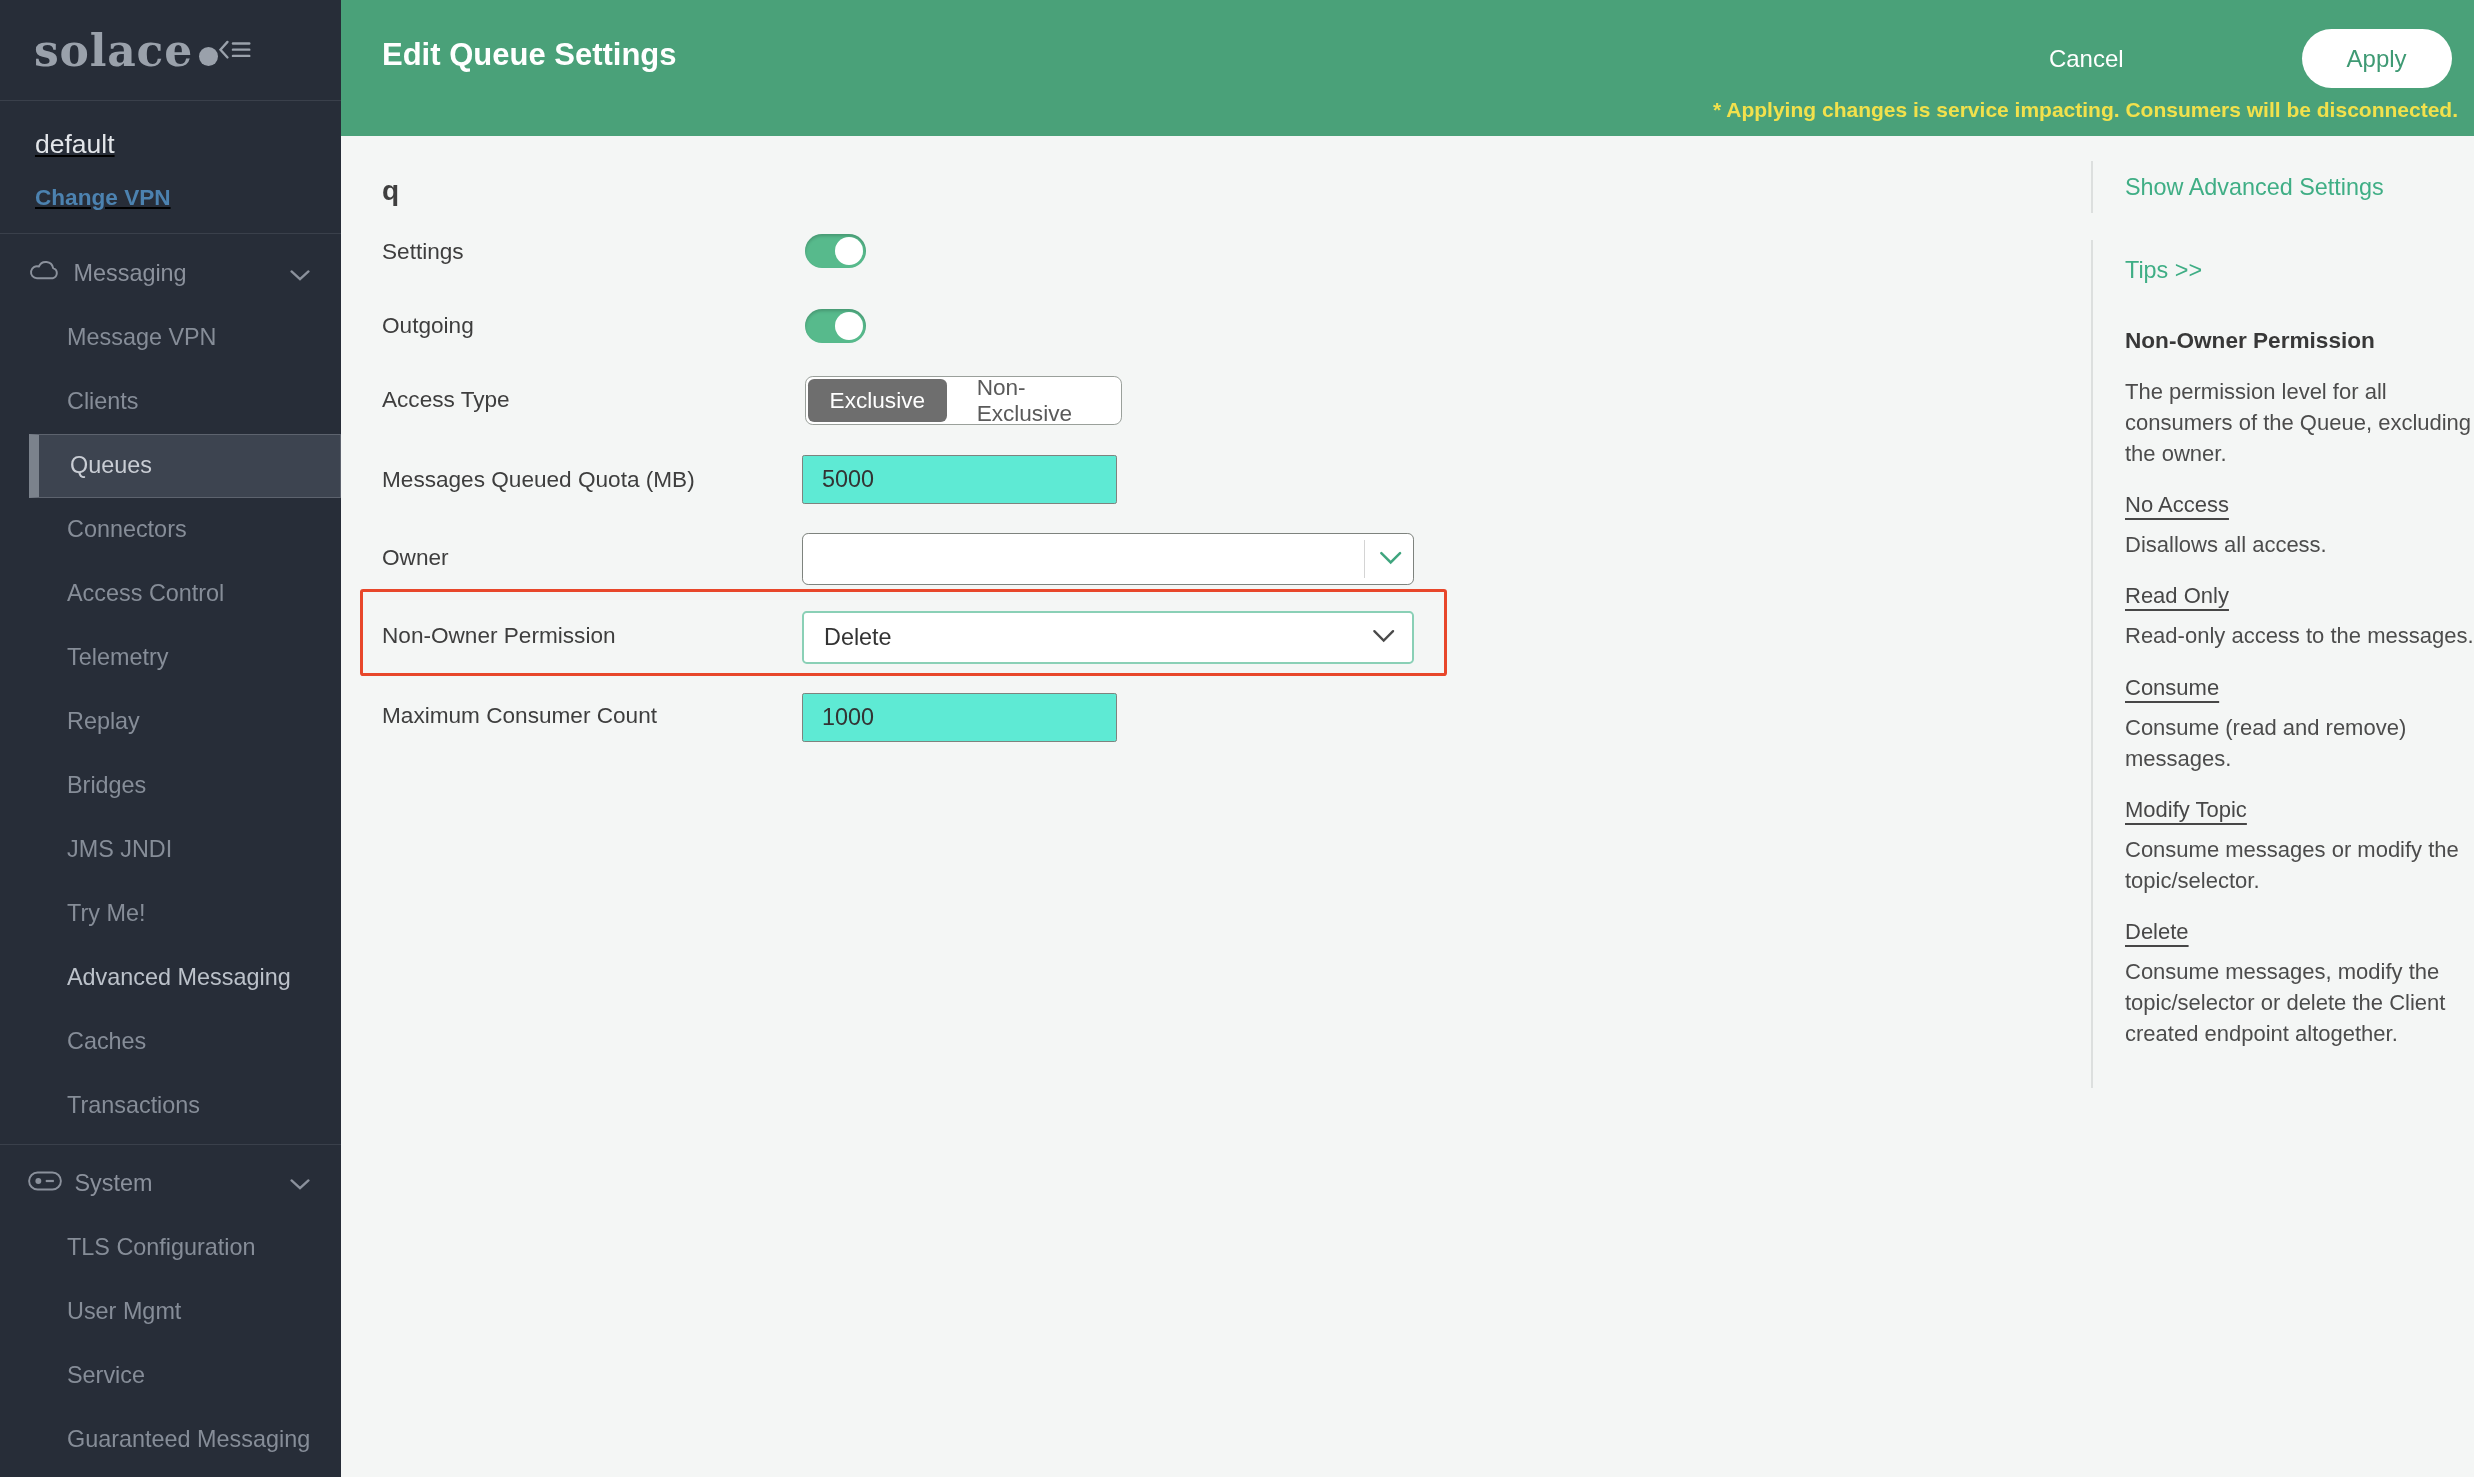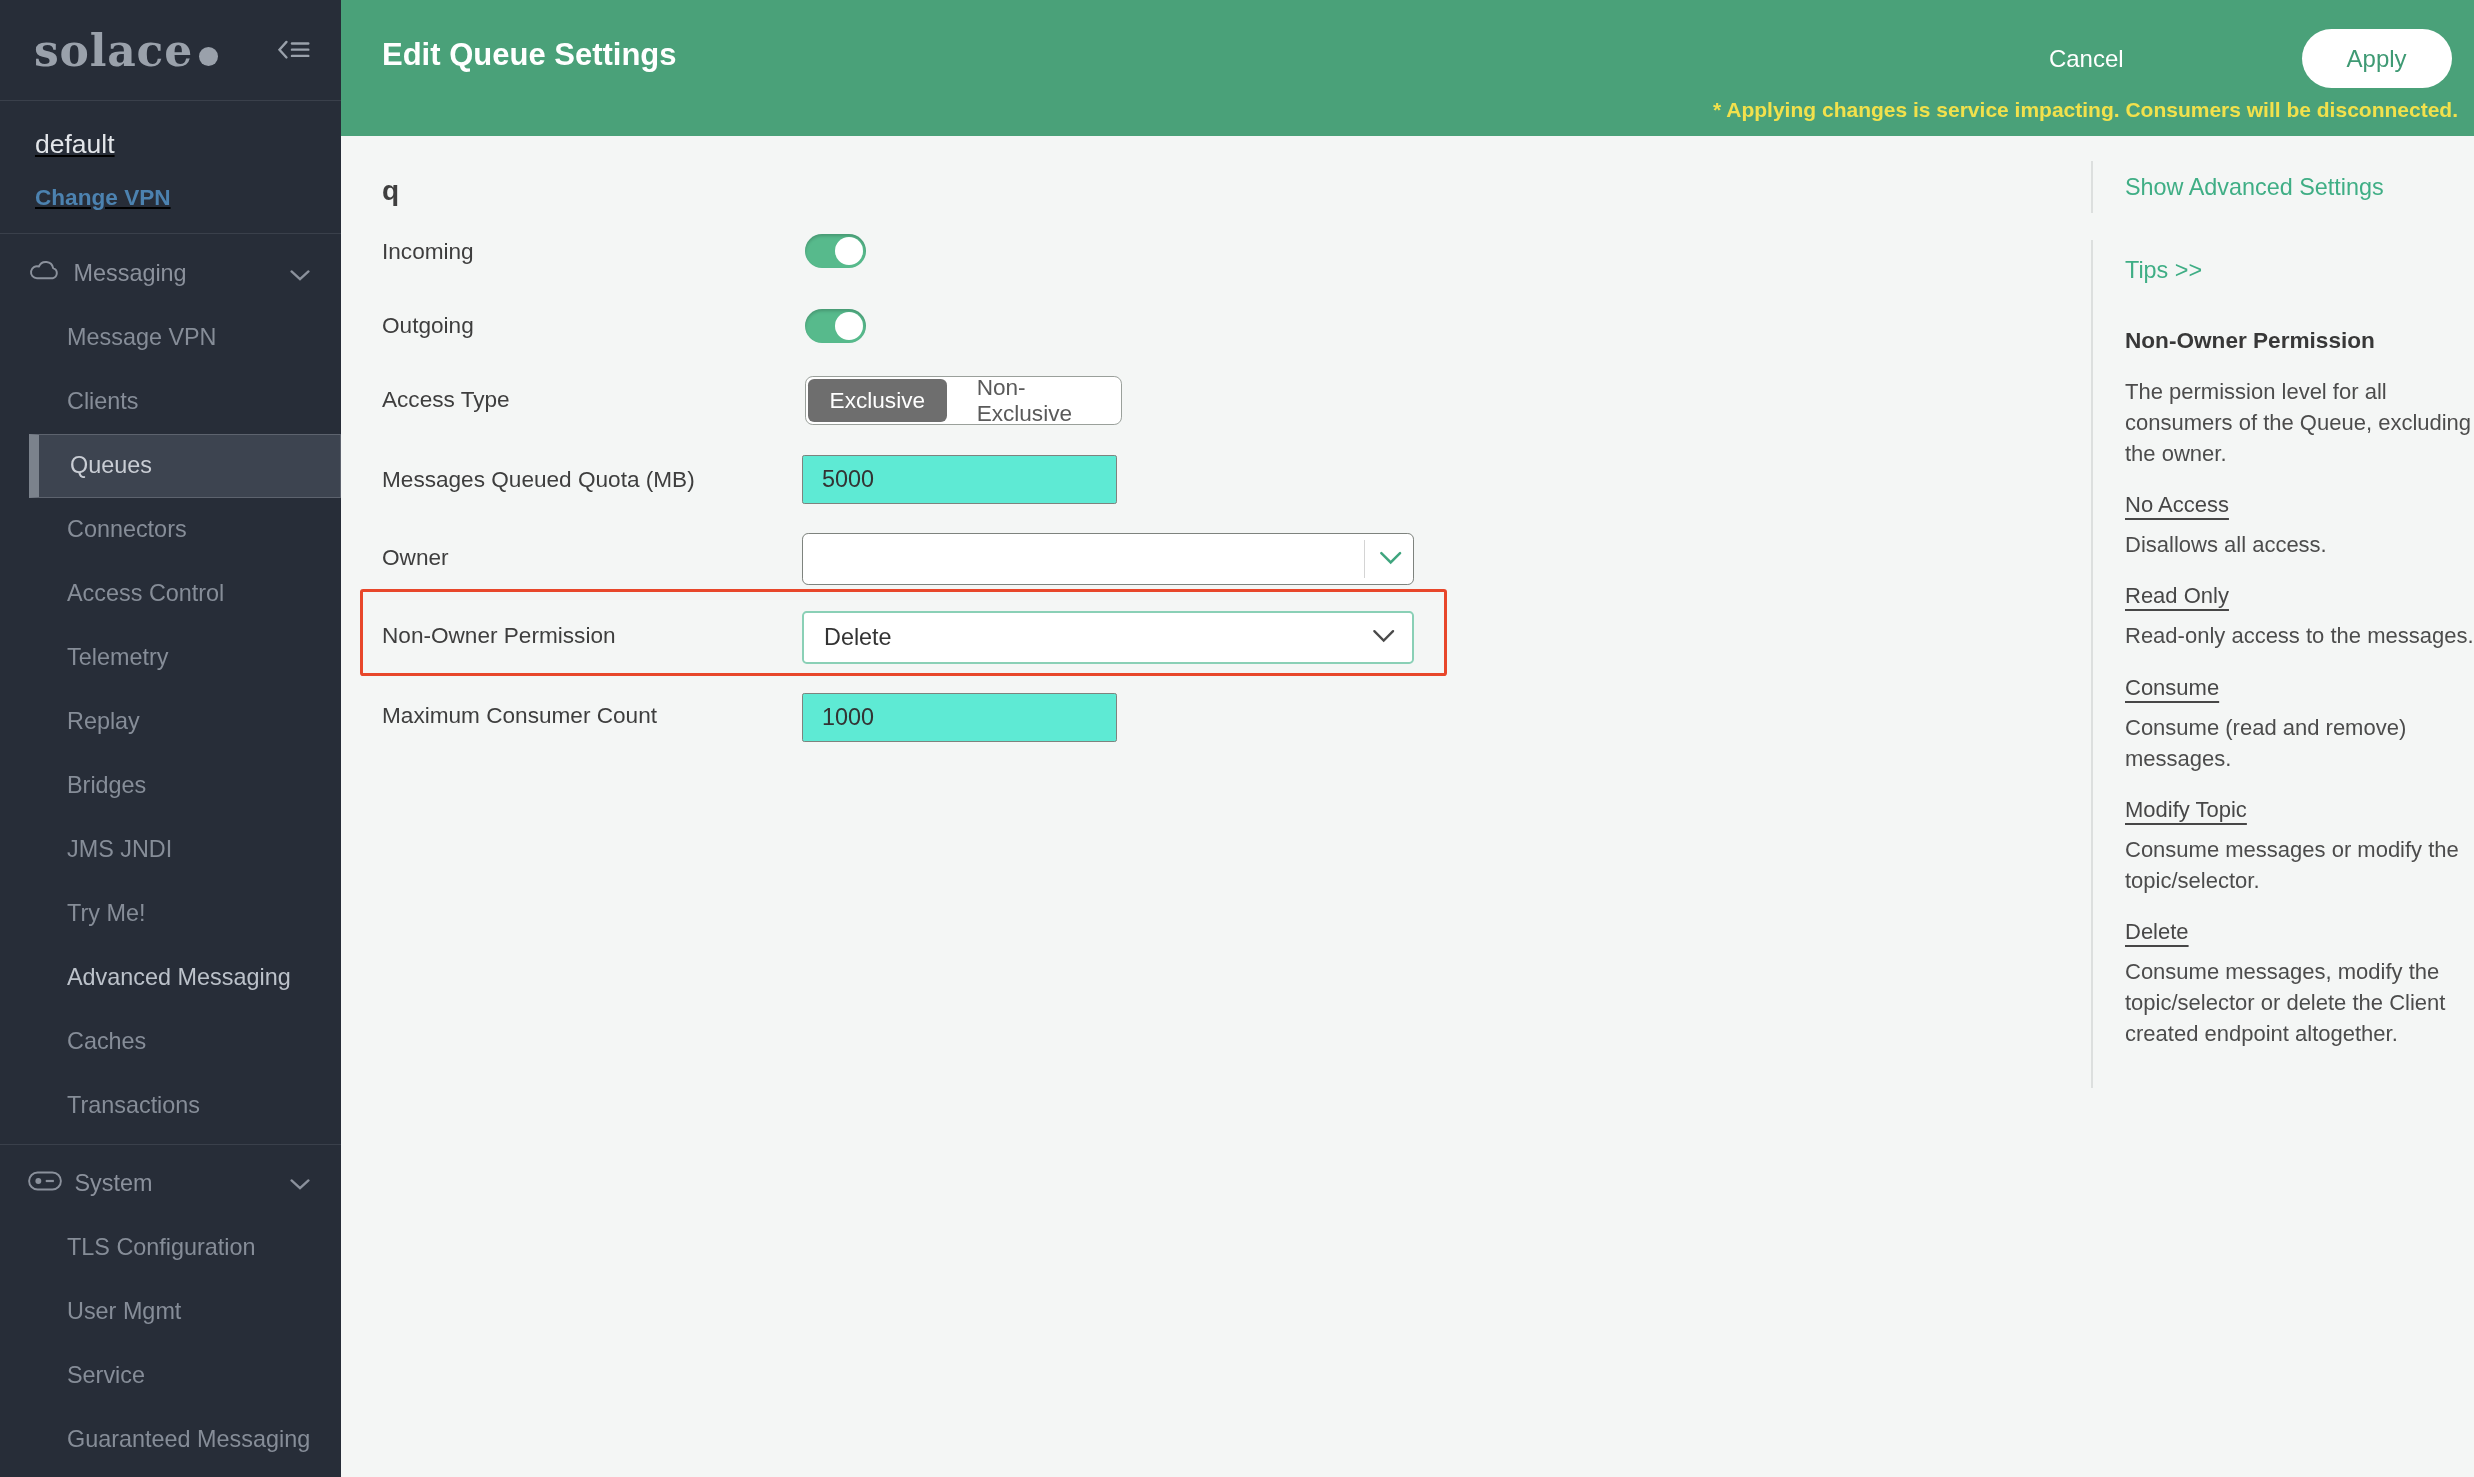--- a/index.html
+++ b/index.html
@@ -9,21 +9,21 @@
   .page { position: relative; width: 2475px; height: 1477px; overflow: hidden; }
 
   
   .sidebar {
     position: absolute; left: 0; top: 0; width: 341px; height: 1477px;
     background: #272d38; z-index: 3;
   }
   .logo-row {
     height: 101px; display: flex; align-items: center;
     padding: 0 31px 0 34px; border-bottom: 0.8px solid #3a404b;
-    justify-content: space-between;
+    justify-content: flex-start;
   }
   .logo {
     font-family: "DejaVu Serif", serif; font-weight: 700;
     font-size: 44px; color: #9aa1ab; letter-spacing: 0.8px;
     display: flex; align-items: baseline;
   }
   .logo .logo-dot {
     width: 19px; height: 19px; background: #9aa1ab; border-radius: 50%;
     display: inline-block; margin-left: 6.2px;
   }
@@ -250,21 +250,21 @@
   <div class="topbar">
     <div class="topbar-title">Edit Queue Settings</div>
     <button class="cancel-btn">Cancel</button>
     <button class="apply-btn">Apply</button>
     <div class="warning-text">* Applying changes is service impacting. Consumers will be disconnected.</div>
   </div>
 
   <div class="main">
     <div class="queue-title">q</div>
 
-    <div class="form-label" style="top:100px;">Incoming</div>
+    <div class="form-label" style="top:100px;">Settings</div>
     <div class="toggle" style="top:98px;">
         <div class="knob"></div>
       </div>
 
     <div class="form-label" style="top:174px;">Outgoing</div>
     <div class="toggle" style="top:173px;">
         <div class="knob"></div>
       </div>
 
     <div class="form-label" style="top:248px;text-align:right;">Access Type</div>

